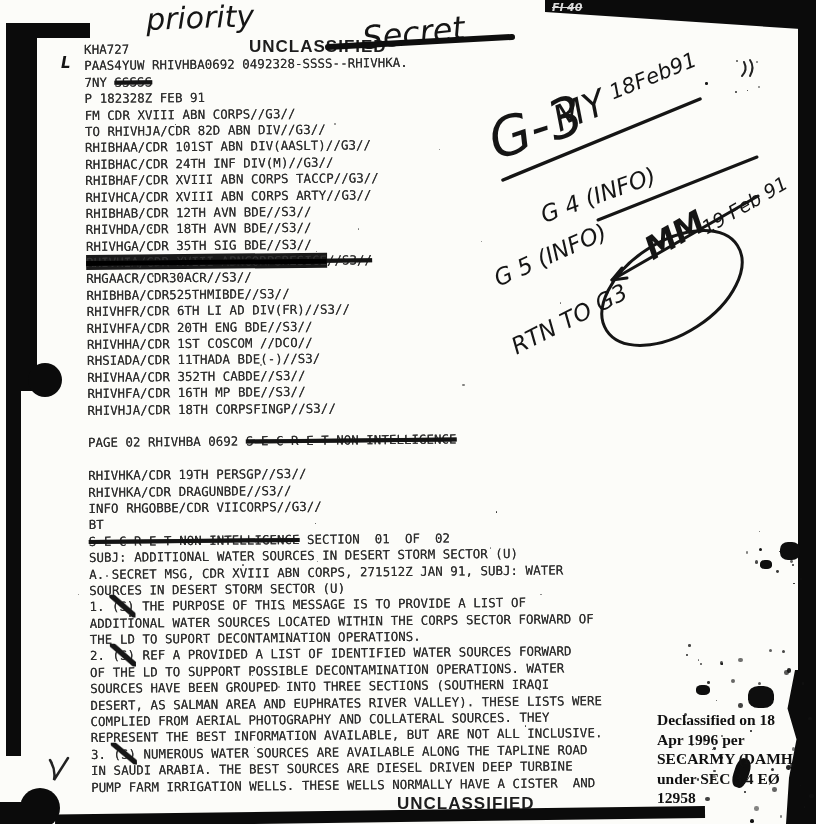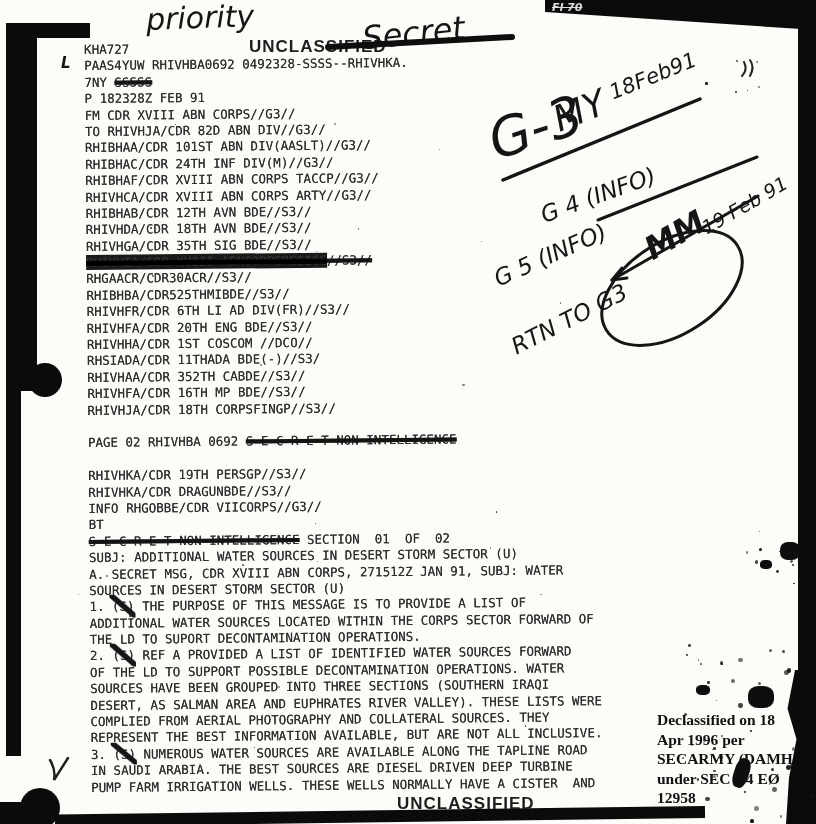--- a/index.html
+++ b/index.html
@@ -58,21 +58,21 @@
   svg.overlay{position:absolute;left:0;top:0;pointer-events:none;z-index:4;}
   .layer{position:absolute;left:0;top:0;width:100%;height:100%;}
 </style>
 </head>
 <body>
 
 <div class="page">
 
   <div class="layer">
     <div class="art a-topband"></div>
-    <div class="a-topband-text">Fl 70</div>
+    <div class="a-topband-text">Fl 40</div>
     <div class="art a-leftstrip"></div>
     <div class="art a-leftbar"></div>
     <div class="art a-leftbar2"></div>
     <div class="art a-rightbar"></div>
     <div class="art a-rightbar2"></div>
     <div class="art a-hole"></div>
     <div class="art a-blblob"></div>
     <div class="art a-blfill"></div>
     <div class="art a-bottomband"></div>
     <div class="blob" style="left:748px;top:686px;width:26px;height:22px;"></div>

